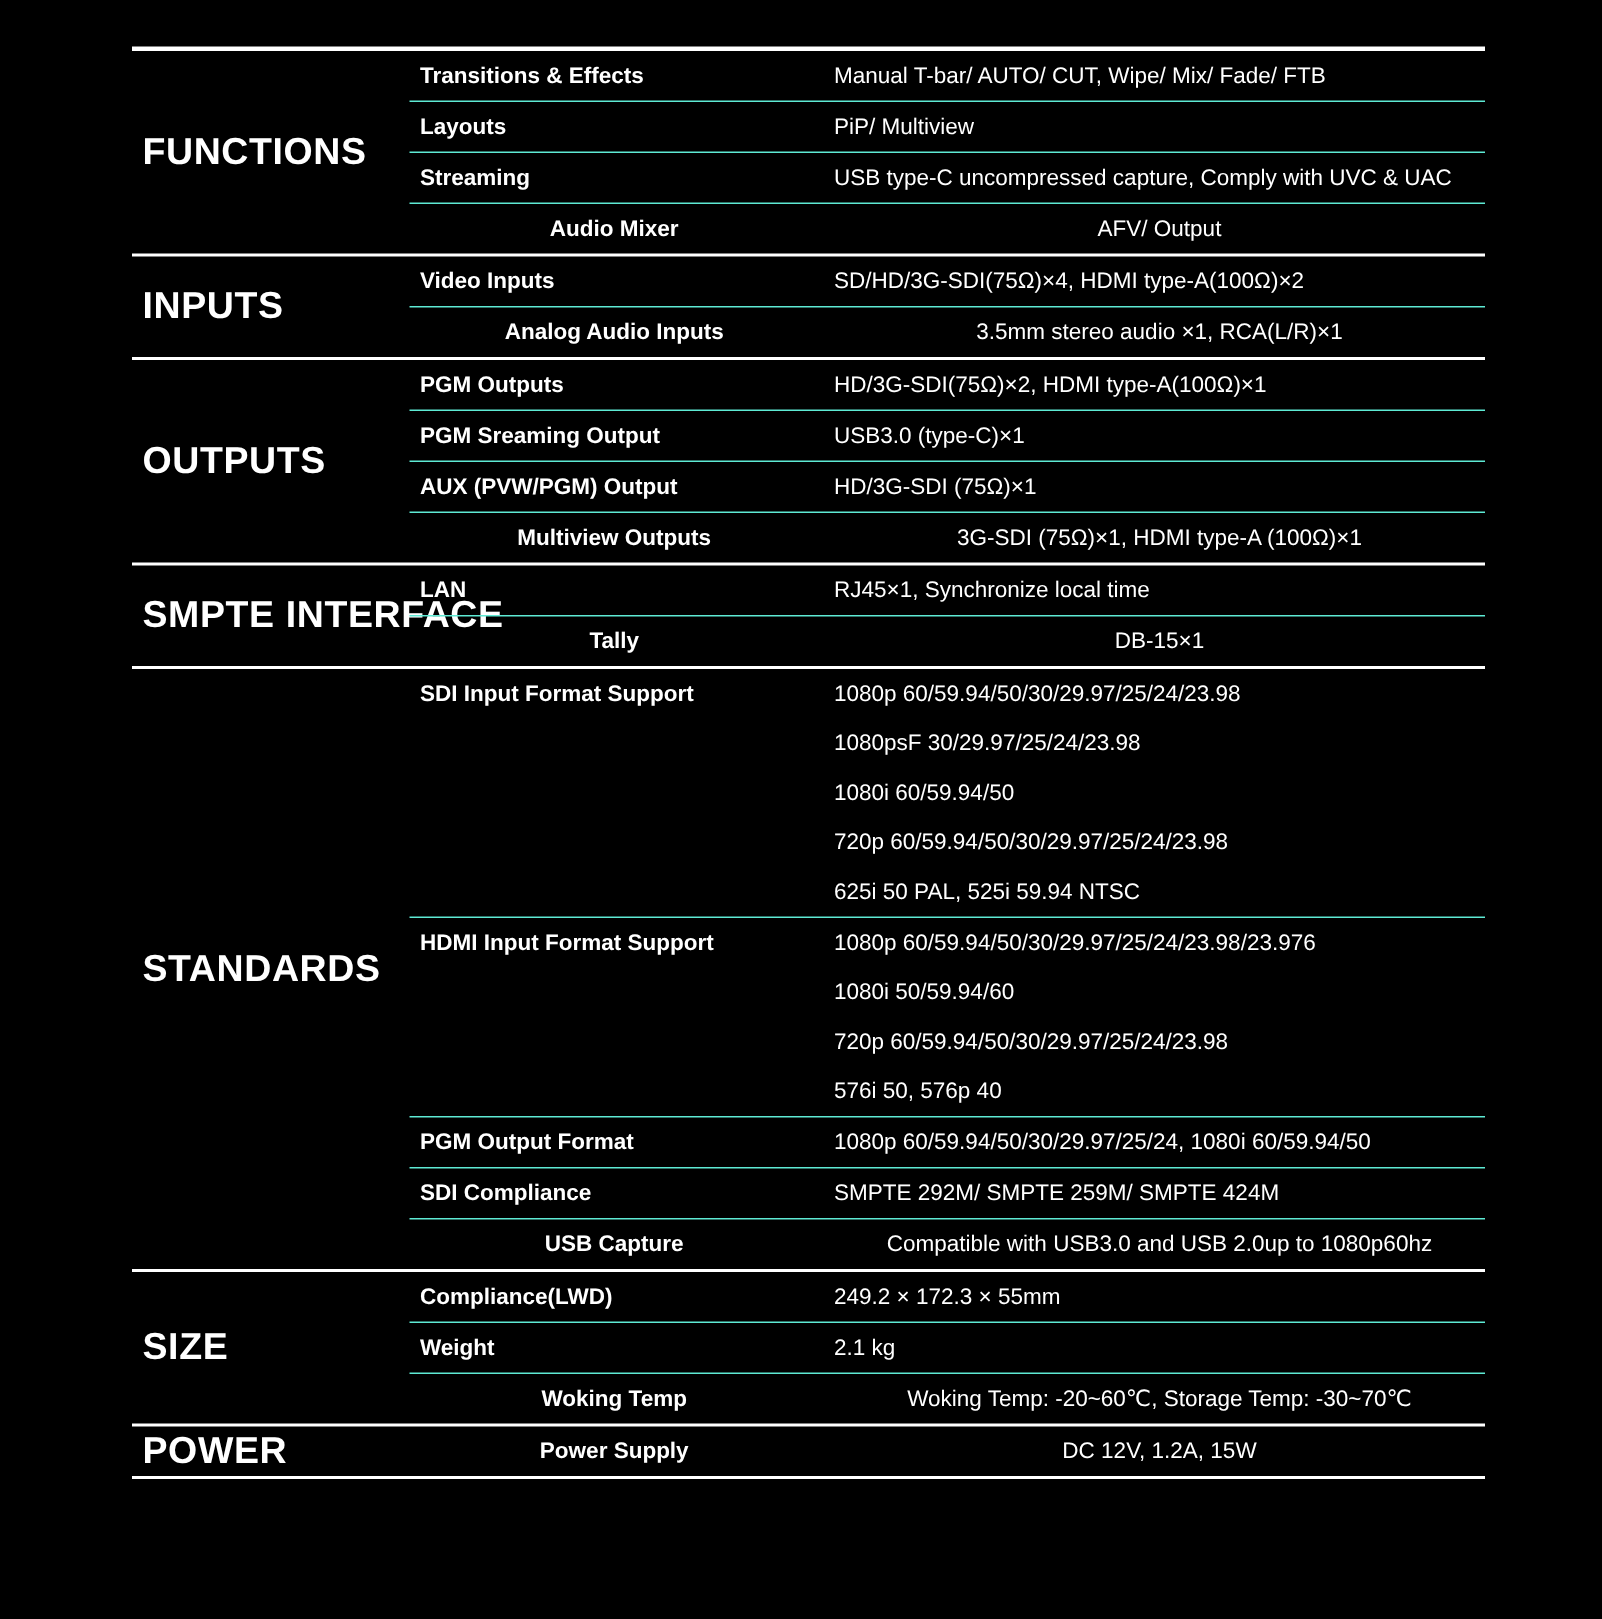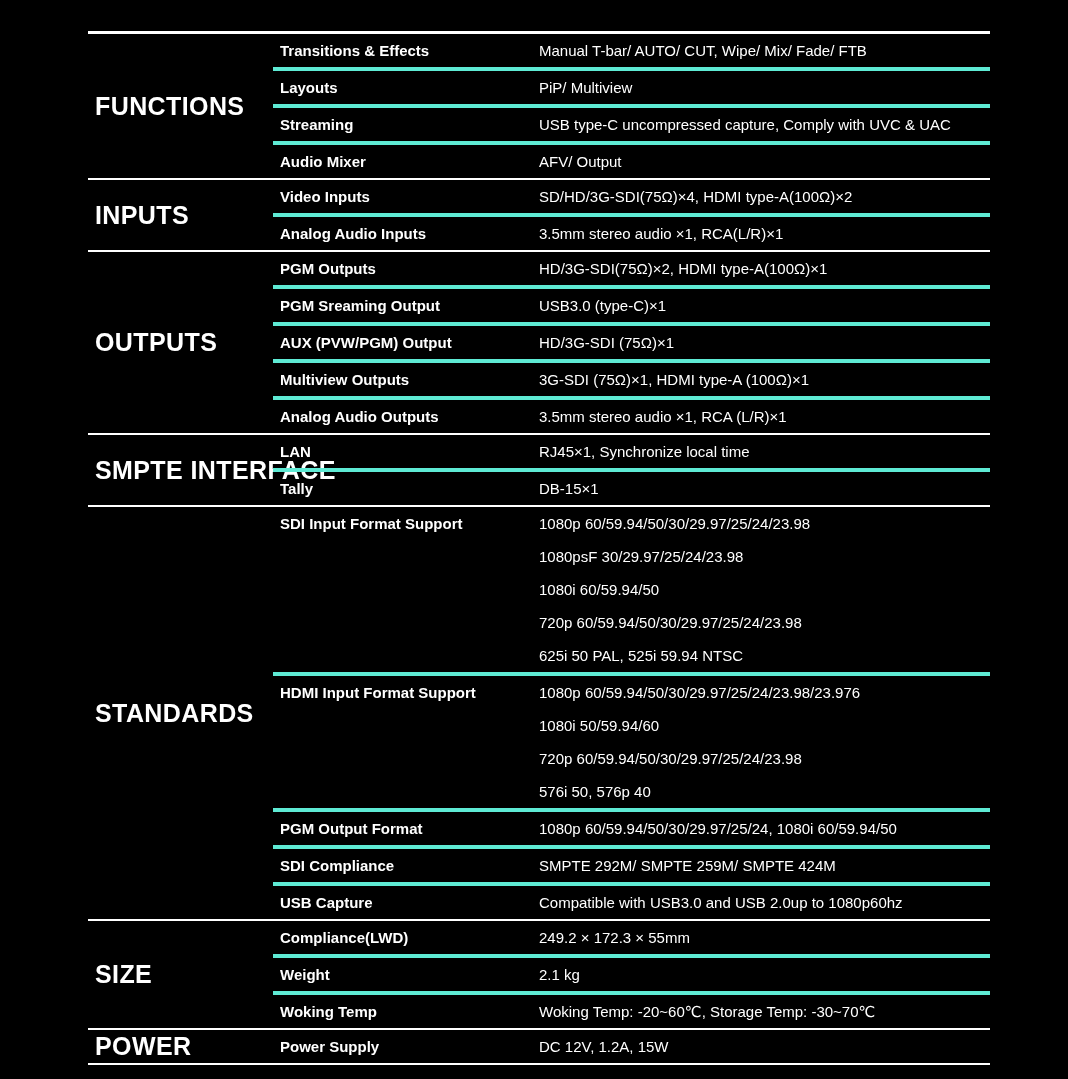--- a/index.html
+++ b/index.html
@@ -38,42 +38,44 @@
     letter-spacing: 0.4px;
     white-space: nowrap;
   }
   .rows {
     flex: 1;
     display: flex;
     flex-direction: column;
   }
   .row {
     display: flex;
-    border-bottom: 4px solid #5eead4;
+    border-bottom: 1px solid #5eead4;
   }
   .row:last-child {
     border-bottom: none;
+    text-align: center;
   }
   .label {
     width: 266px;
     flex: 0 0 266px;
     padding-left: 7px;
     font-weight: bold;
     font-size: 15px;
     line-height: 33px;
     white-space: nowrap;
   }
   .value {
     flex: 1;
     font-size: 15px;
   }
   .value .line {
     height: 33px;
     line-height: 33px;
     white-space: nowrap;
+    margin-left: 17px;
   }
 </style>
 </head>
 <body>
 
 <div class="spec-table">
     <div class="section">
       <div class="category">FUNCTIONS</div>
       <div class="rows">
         <div class="row">
@@ -139,26 +141,20 @@
           <div class="value">
             <div class="line">HD/3G-SDI (75Ω)×1</div>
           </div>
         </div>
         <div class="row">
           <div class="label">Multiview Outputs</div>
           <div class="value">
             <div class="line">3G-SDI (75Ω)×1, HDMI type-A (100Ω)×1</div>
           </div>
         </div>
-        <div class="row">
-          <div class="label">Analog Audio Outputs</div>
-          <div class="value">
-            <div class="line">3.5mm stereo audio ×1, RCA (L/R)×1</div>
-          </div>
-        </div>
       </div>
     </div>
     <div class="section">
       <div class="category">SMPTE INTERFACE</div>
       <div class="rows">
         <div class="row">
           <div class="label">LAN</div>
           <div class="value">
             <div class="line">RJ45×1, Synchronize local time</div>
           </div>

